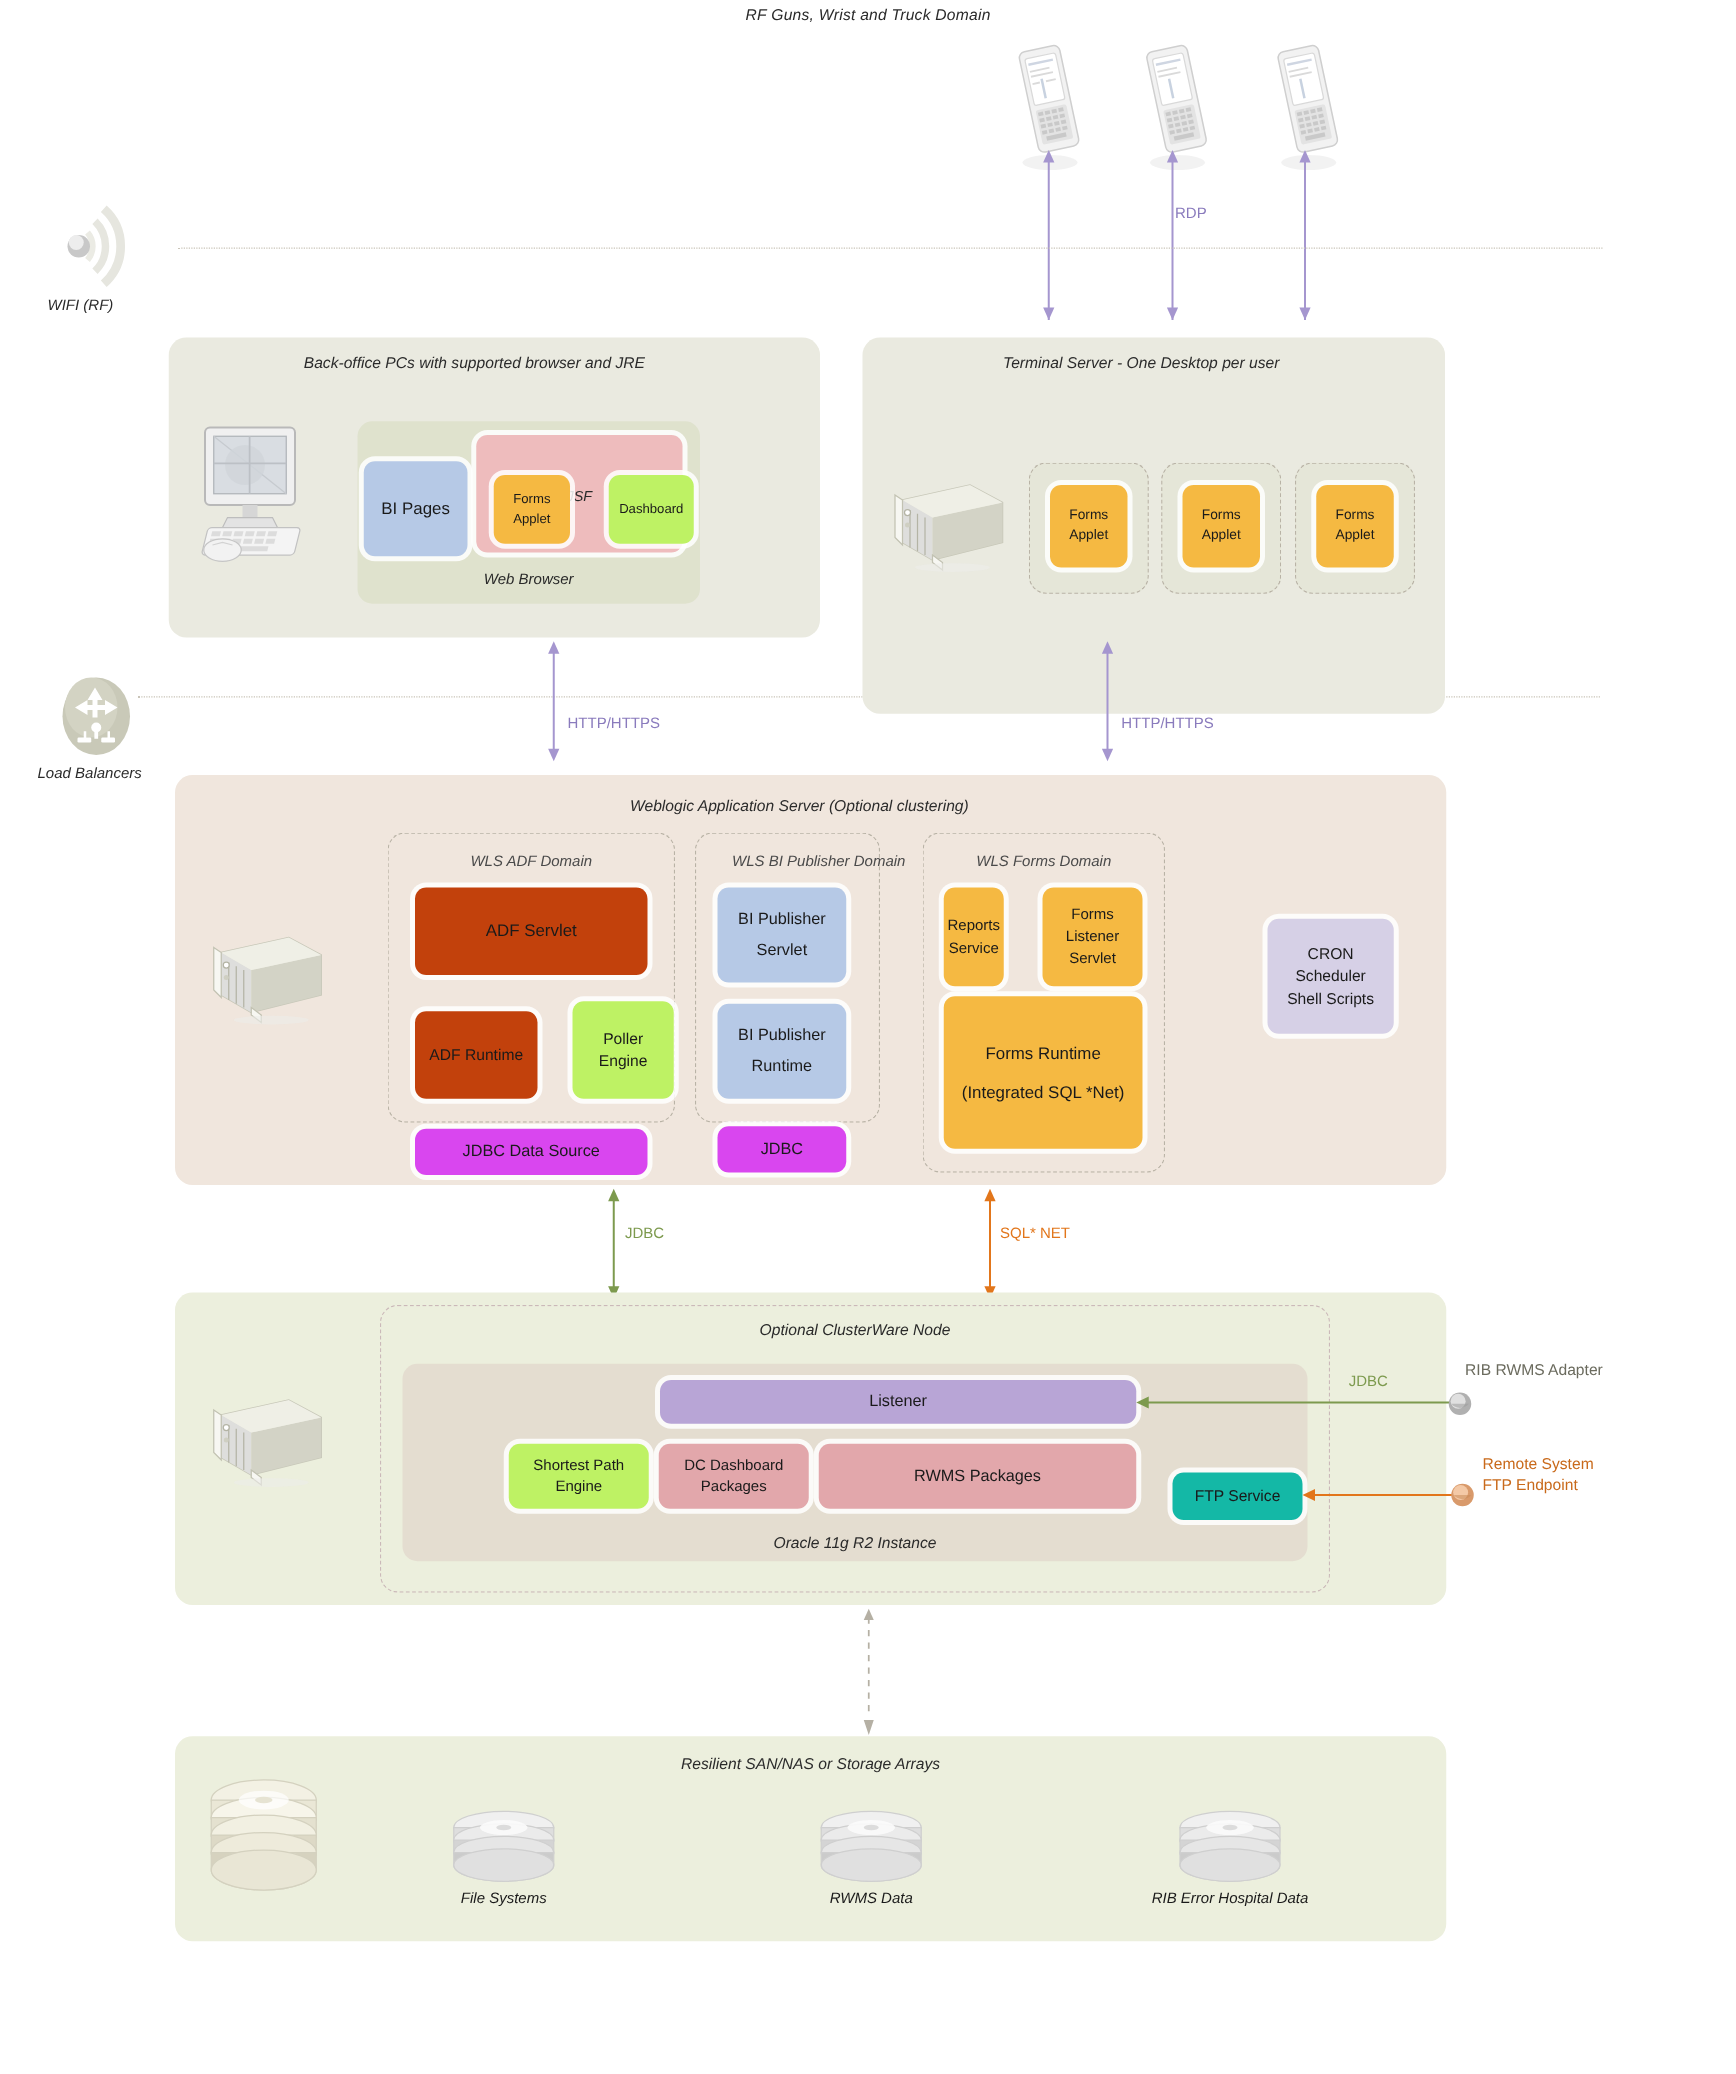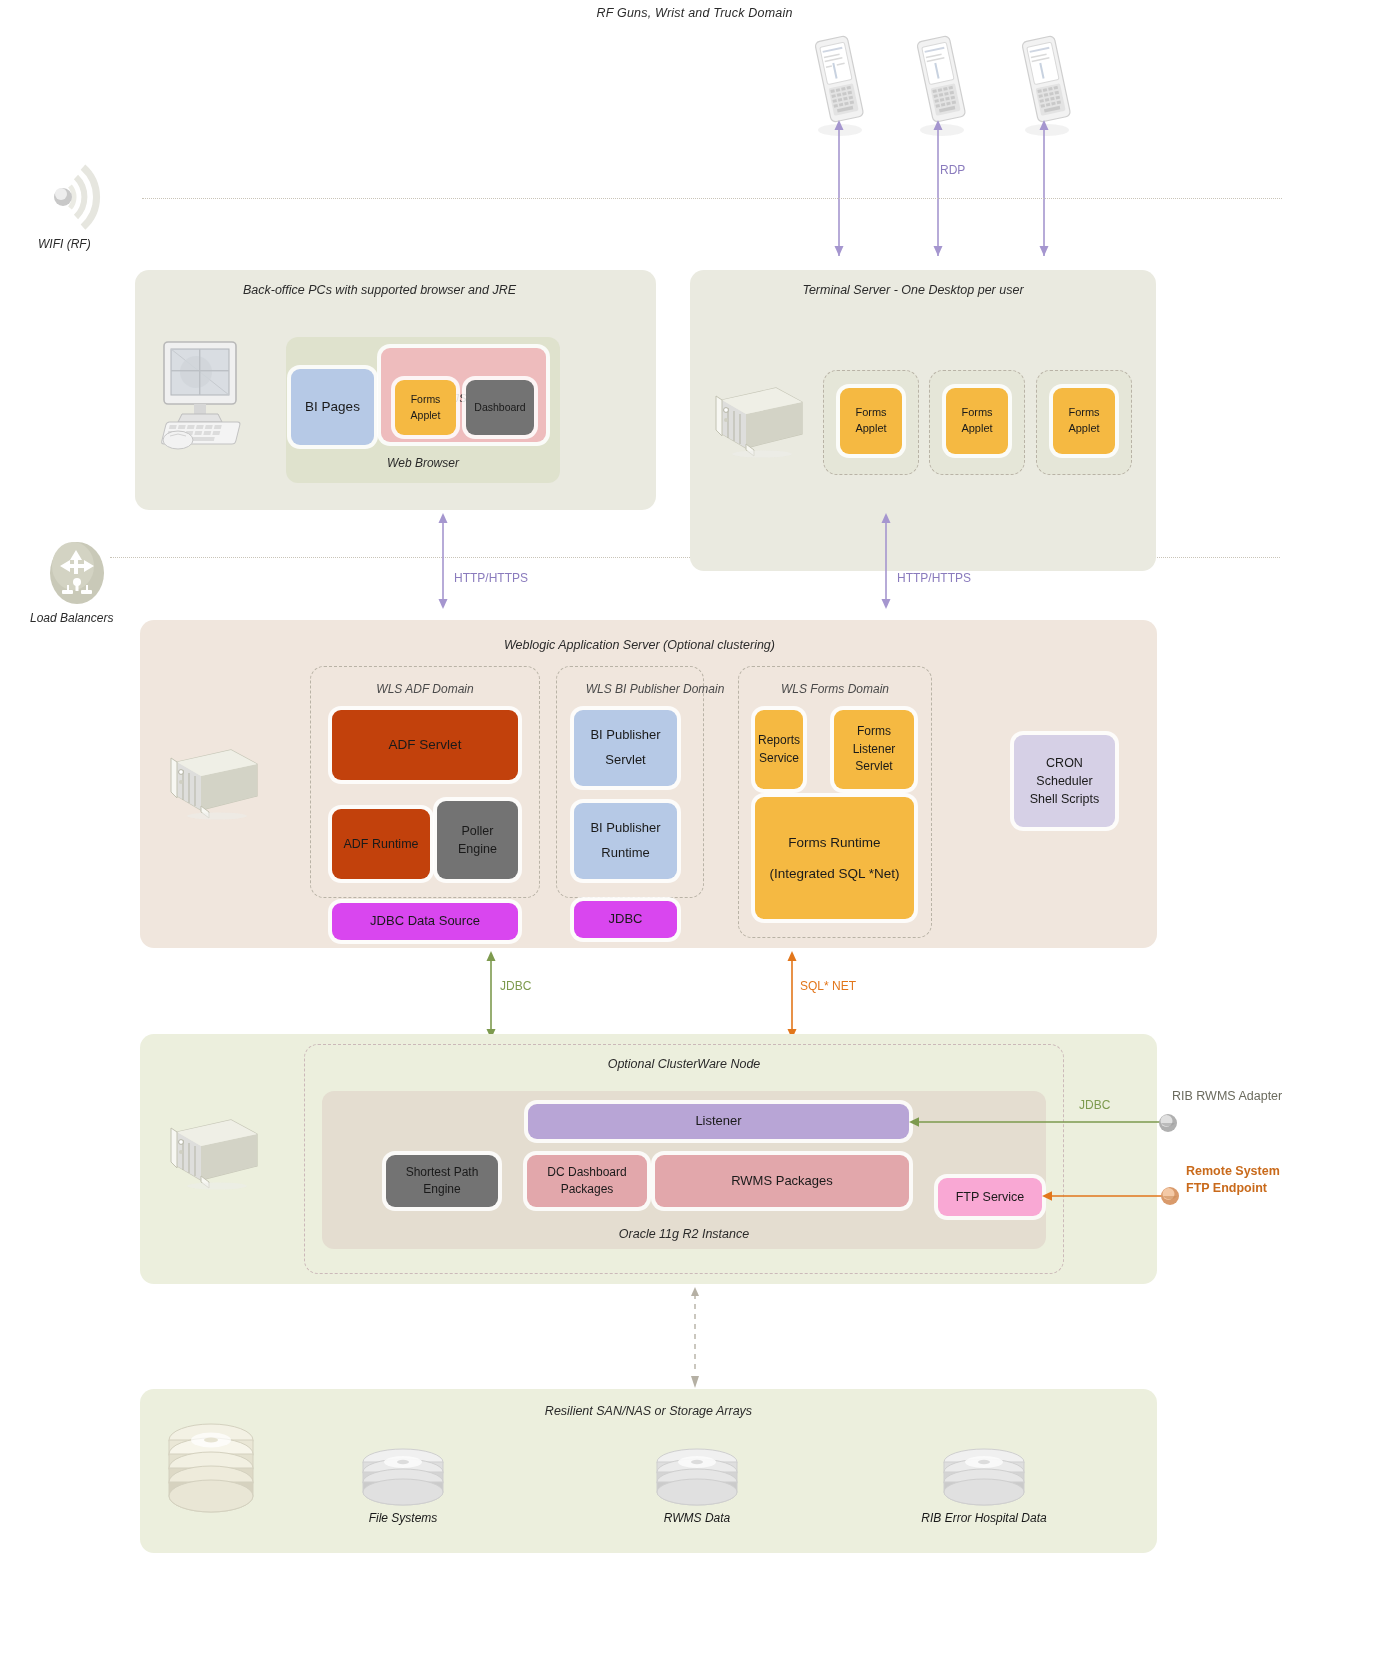--- a/index.html
+++ b/index.html
@@ -44,25 +44,25 @@
     text-align: center;
     font-size: 13px;
     line-height: 1.45;
     box-shadow: 0 0 0 4px rgba(255,255,255,0.85);
     flex-direction: column;
   }
   .box.blue   { background: #b6c9e6; }
   .box.pink   { background: #c2410c; }
   .box.pinkmid{ background: #e2a7ab; }
   .box.orange { background: #f5b942; }
-  .box.olive  { background: #737373; }
+  .box.olive  { background: #bef264; margin-left: 21px; }
   .box.green  { background: #d946ef; }
   .box.purple { background: #b8a5d6; }
   .box.lilac  { background: #d6d0e6; }
-  .box.peach  { background: #f9a8d4; }
+  .box.peach  { background: #14b8a6; }
   .box.jsf    { background: #eebcbd; }
 
   
   .hdot { position:absolute; border-top:1px dotted #c9c4b8; }
 
   .conn-label { position:absolute; font-size:12px; }
   .purple-txt { color:#8a7bbd; }
   .green-txt { color:#7d9a4e; }
   .orange-txt { color:#e2761b; }
   .gray-txt { color:#6e6e6e; }
@@ -530,21 +530,21 @@
     <path d="M6 10 L16 5.2 L16 14.8 Z" fill="#e2761b"></path>
   </svg>
 </div>
 <div class="abs" style="left:1160px; top:1186px;">
   <svg width="20" height="20">
       <circle cx="10" cy="10" r="9" fill="#d99a6b"></circle>
       <circle cx="8.5" cy="8" r="6" fill="#f4c9a6"></circle>
       <path d="M3 10 A9 9 0 0 0 17 10" fill="#c98a58" opacity="0.55"></path>
     </svg>
 </div>
-<div class="abs" style="left:1186px; top:1163px; font-size:12.5px; color:#c96a1b; line-height:1.35;font-weight:bold;">
+<div class="abs" style="left:1186px; top:1163px; font-size:12.5px; color:#c96a1b; line-height:1.35;">
   <div>Remote System</div>
   <div>FTP Endpoint</div>
 </div>
 
 <div class="abs" style="left:688px; top:1286px; width:14px; height:104px;">
   <svg width="14" height="104">
     <path d="M7 8 L7 88" stroke="#b5b0a4" stroke-width="1.4" stroke-dasharray="5 5" fill="none"></path>
     <path d="M7 1 L11 10 L3 10 Z" fill="#b5b0a4"></path>
     <path d="M7 102 L11 90 L3 90 Z" fill="#b5b0a4"></path>
   </svg>

